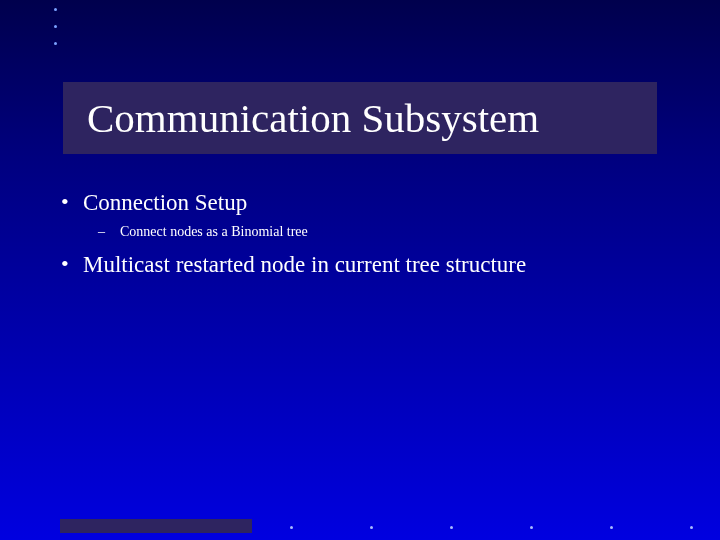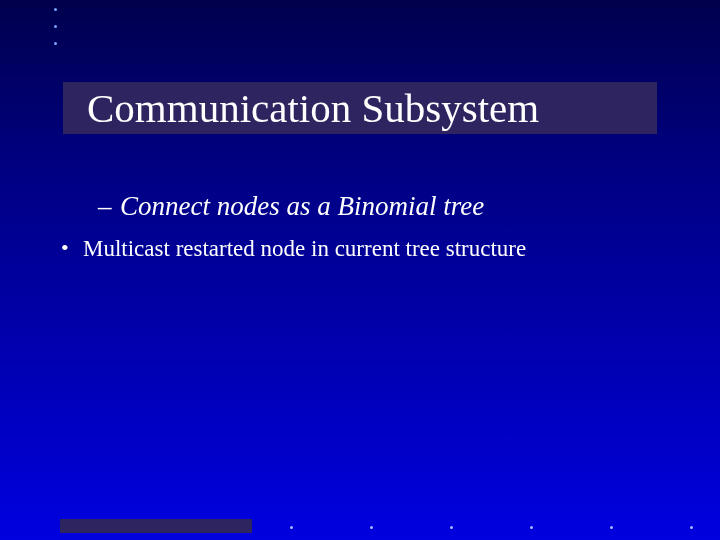--- a/index.html
+++ b/index.html
@@ -27,21 +27,21 @@
     height: 3px;
     background: #7aa2ff;
     border-radius: 50%;
     margin-bottom: 14px;
   }
   .title-box {
     position: absolute;
     top: 82px;
     left: 63px;
     width: 594px;
-    height: 52px;
+    height: 72px;
     background: #2e2460;
     display: flex;
     align-items: center;
     padding-left: 24px;
     box-sizing: border-box;
   }
   .title-text {
     font-size: 41px;
     color: #ffffff;
     font-weight: normal;
@@ -63,22 +63,21 @@
     content: "•";
     position: absolute;
     left: 3px;
     top: 0;
     font-size: 22px;
   }
   .bullet-l2 {
     margin: 3px 0 8px 0;
     padding-left: 62px;
     position: relative;
-    font-size: 27px;
-    font-style: italic;
+    font-size: 14px;
   }
   .bullet-l2::before {
     content: "–";
     position: absolute;
     left: 40px;
     top: 0;
   }
   .footer {
     position: absolute;
     bottom: 26px;
@@ -138,20 +137,21 @@
     <div class="dot"></div>
     <div class="dot"></div>
     <div class="dot"></div>
   </div>
 
   <div class="title-box">
     <span class="title-text">Communication Subsystem</span>
   </div>
 
   <div class="body">
+    <div class="bullet-l1">Connection Setup</div>
     <div class="bullet-l2">Connect nodes as a Binomial tree</div>
     <div class="bullet-l1">Multicast restarted node in current tree structure</div>
   </div>
 
 
   <div class="bottom-bar"></div>
 
   <div class="deco-dots-bottom">
     <div class="dot" style="left:290px"></div>
     <div class="dot" style="left:370px"></div>

